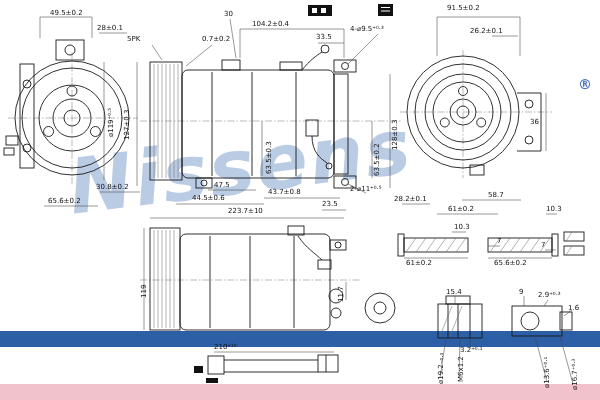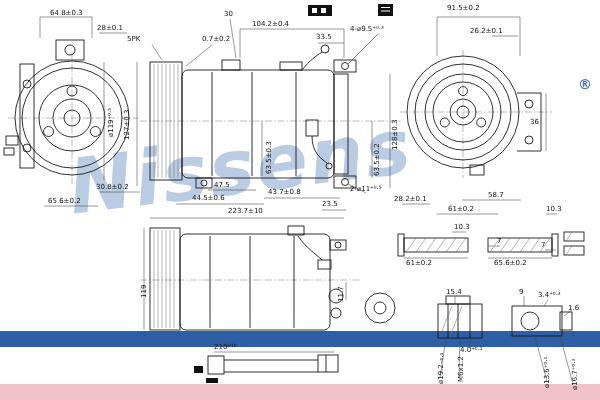--- a/index.html
+++ b/index.html
@@ -241,21 +241,21 @@
       <line class="dl" x1="548" y1="300" x2="544" y2="306"></line>
       <line class="dl" x1="572" y1="310" x2="564" y2="316"></line>
       <line class="dl" x1="470" y1="348" x2="470" y2="338"></line>
       <line class="dl" x1="440" y1="378" x2="446" y2="338"></line>
       <line class="dl" x1="459" y1="378" x2="460" y2="338"></line>
       <line class="dl" x1="547" y1="382" x2="535" y2="336"></line>
       <line class="dl" x1="573" y1="384" x2="560" y2="336"></line>
     </g>
   </svg>
 
-  <span class="dim" style="left:50px;top:10px">64.8±0.3</span>
+  <span class="dim" style="left:50px;top:10px">49.5±0.2</span>
   <span class="dim" style="left:97px;top:25px">28±0.1</span>
   <span class="dim" style="left:224px;top:11px">30</span>
   <span class="dim" style="left:127px;top:36px">5PK</span>
   <span class="dim" style="left:202px;top:36px">0.7±0.2</span>
   <span class="dim" style="left:252px;top:21px">104.2±0.4</span>
   <span class="dim" style="left:316px;top:34px">33.5</span>
   <span class="dim" style="left:350px;top:26px">4-⌀9.5⁺⁰·³</span>
   <span class="dim" style="left:447px;top:5px">91.5±0.2</span>
   <span class="dim" style="left:470px;top:28px">26.2±0.1</span>
   <span class="dim" style="left:530px;top:119px">36</span>
@@ -279,21 +279,21 @@
   <span class="dim v" style="left:141px;top:298px">119</span>
   <span class="dim v" style="left:338px;top:302px">11.7</span>
   <span class="dim v" style="left:108px;top:137px">⌀119⁺⁰·⁵</span>
   <span class="dim v" style="left:124px;top:140px">127±0.3</span>
   <span class="dim v" style="left:266px;top:174px">63.5±0.3</span>
   <span class="dim v" style="left:392px;top:150px">128±0.3</span>
   <span class="dim v" style="left:374px;top:176px">63.5±0.2</span>
   <span class="dim" style="left:214px;top:344px">210⁺¹⁰</span>
   <span class="dim" style="left:446px;top:289px">15.4</span>
   <span class="dim" style="left:519px;top:289px">9</span>
-  <span class="dim" style="left:538px;top:292px">3.4⁺⁰·³</span>
+  <span class="dim" style="left:538px;top:292px">2.9⁺⁰·³</span>
   <span class="dim" style="left:568px;top:305px">1.6</span>
-  <span class="dim" style="left:460px;top:347px">4.0⁺⁰·¹</span>
+  <span class="dim" style="left:460px;top:347px">3.2⁺⁰·¹</span>
   <span class="dim v" style="left:438px;top:384px">⌀19.2₋₀.₃</span>
   <span class="dim v" style="left:458px;top:382px">M6x1.2</span>
   <span class="dim v" style="left:544px;top:388px">⌀13.6⁺⁰·¹</span>
   <span class="dim v" style="left:572px;top:390px">⌀16.7⁺⁰·³</span>
 
 </div>
 
 </body></html>

